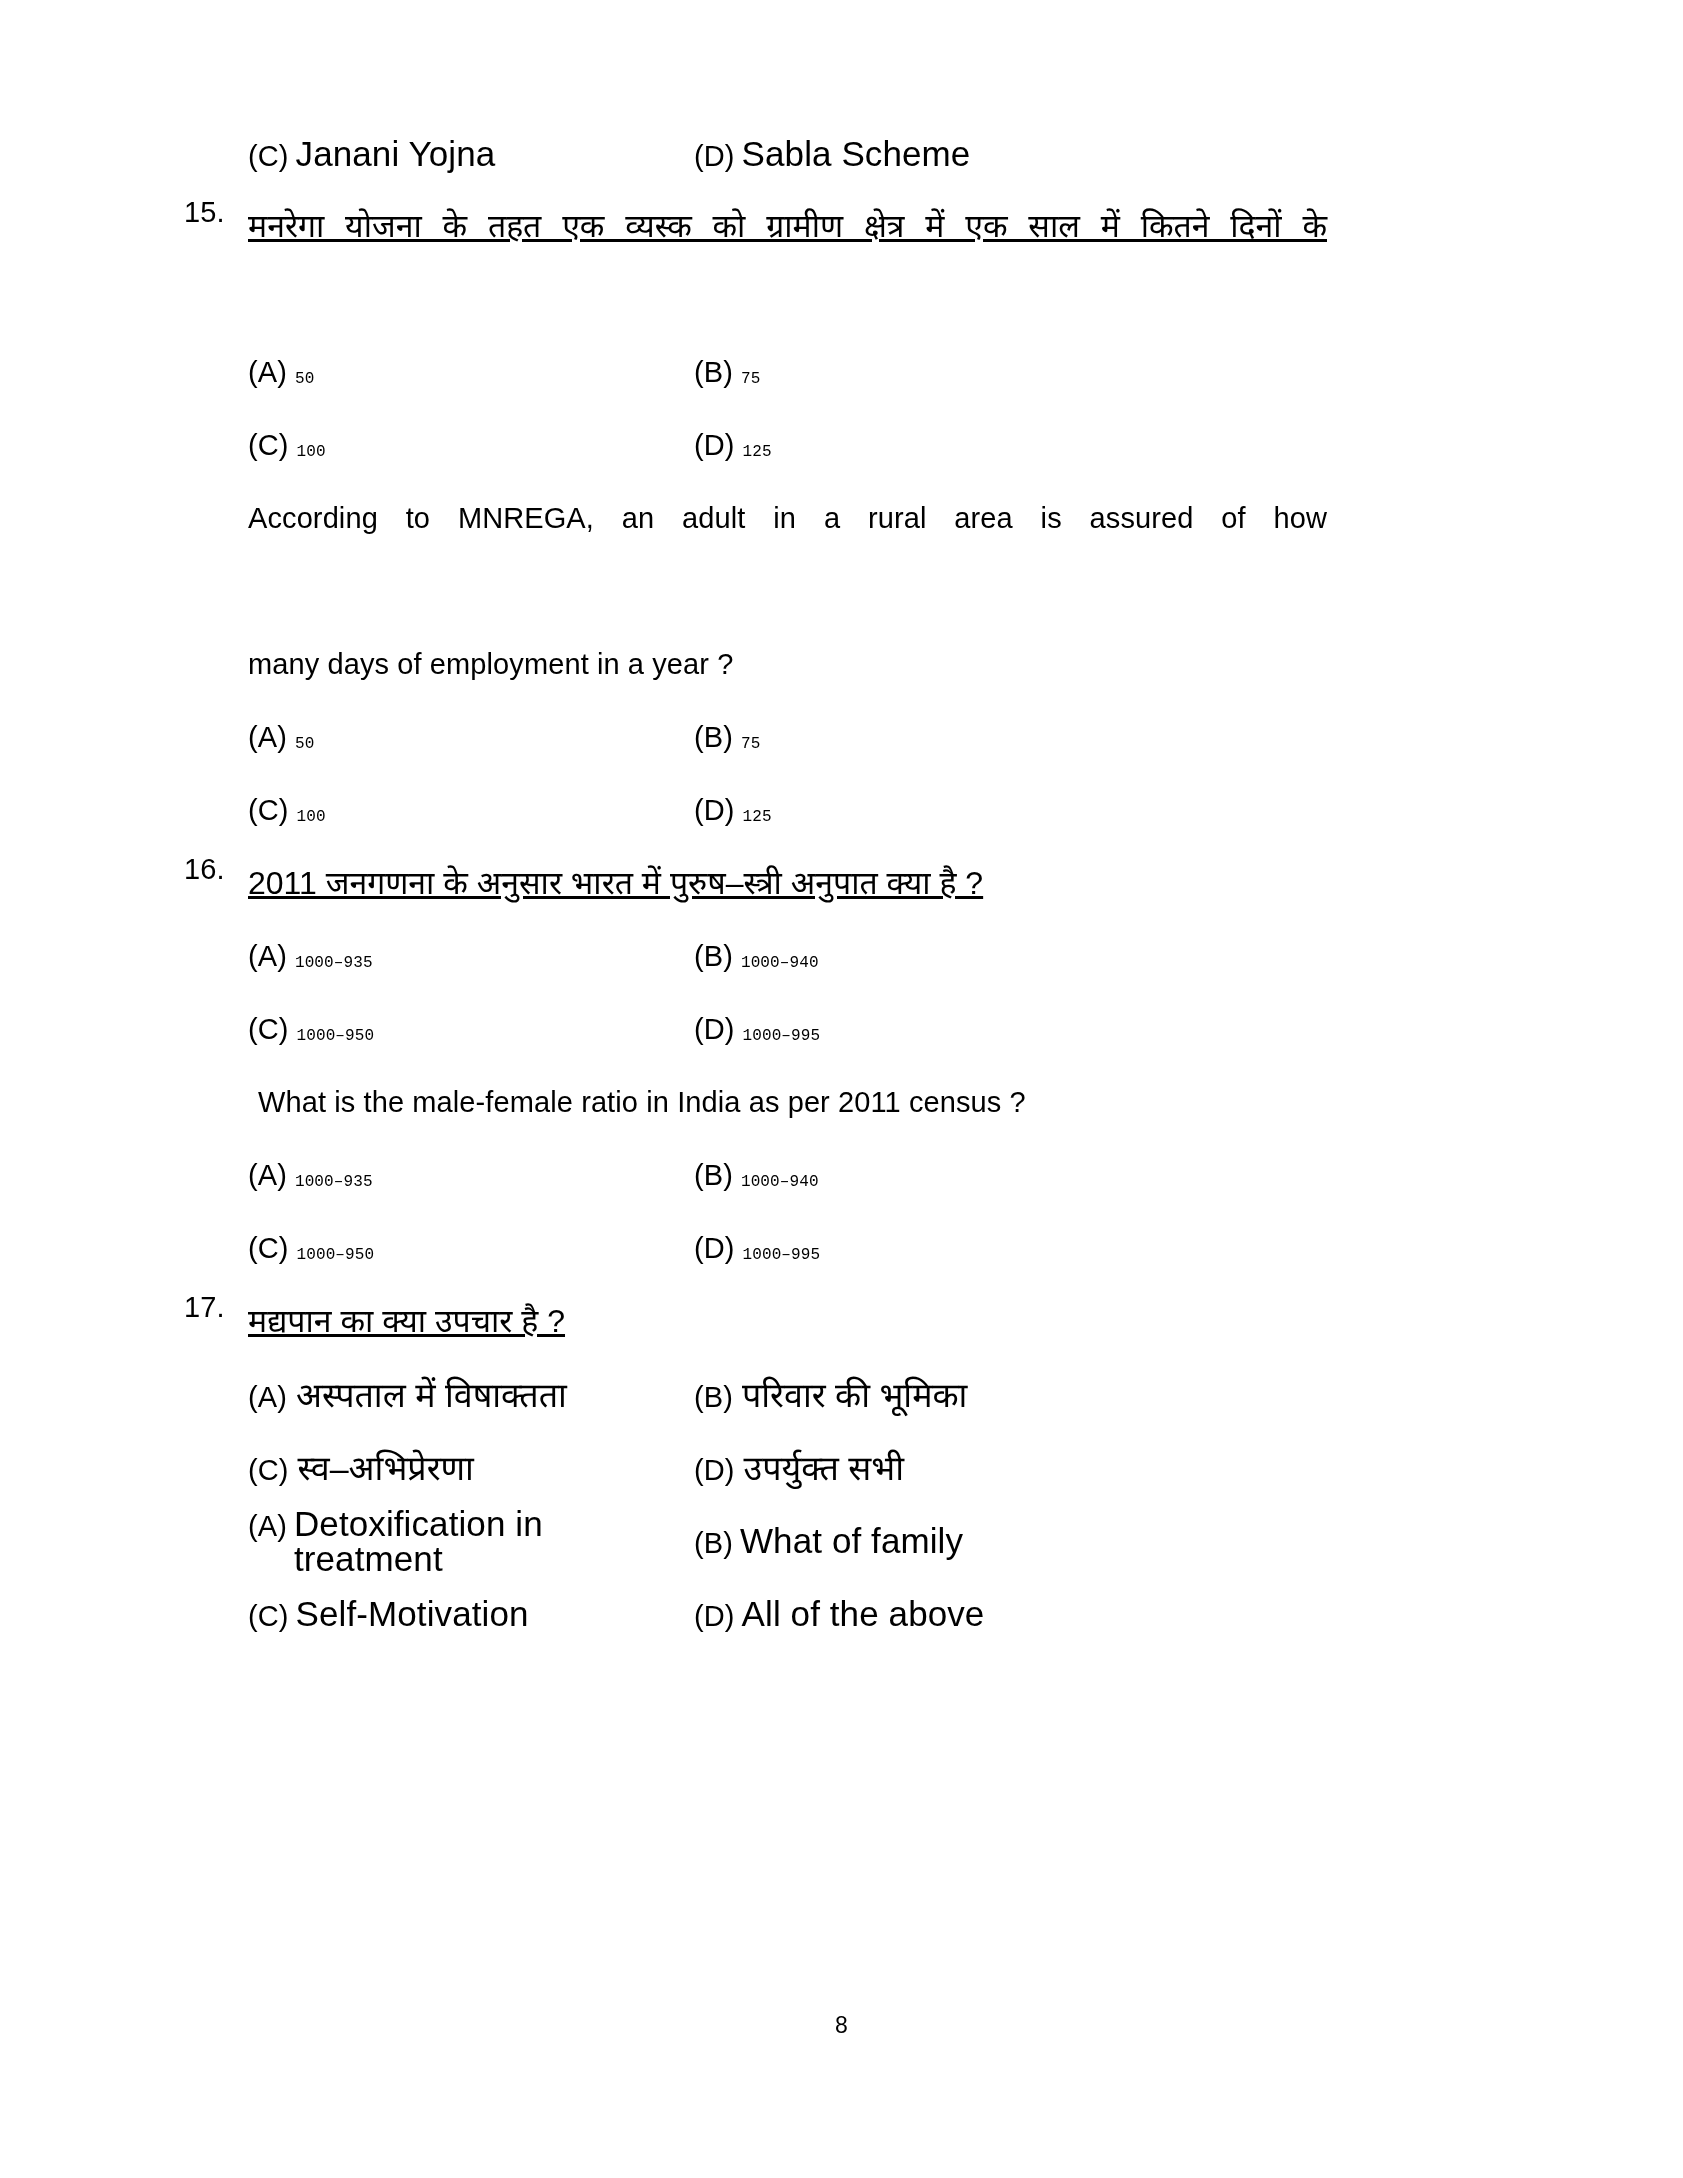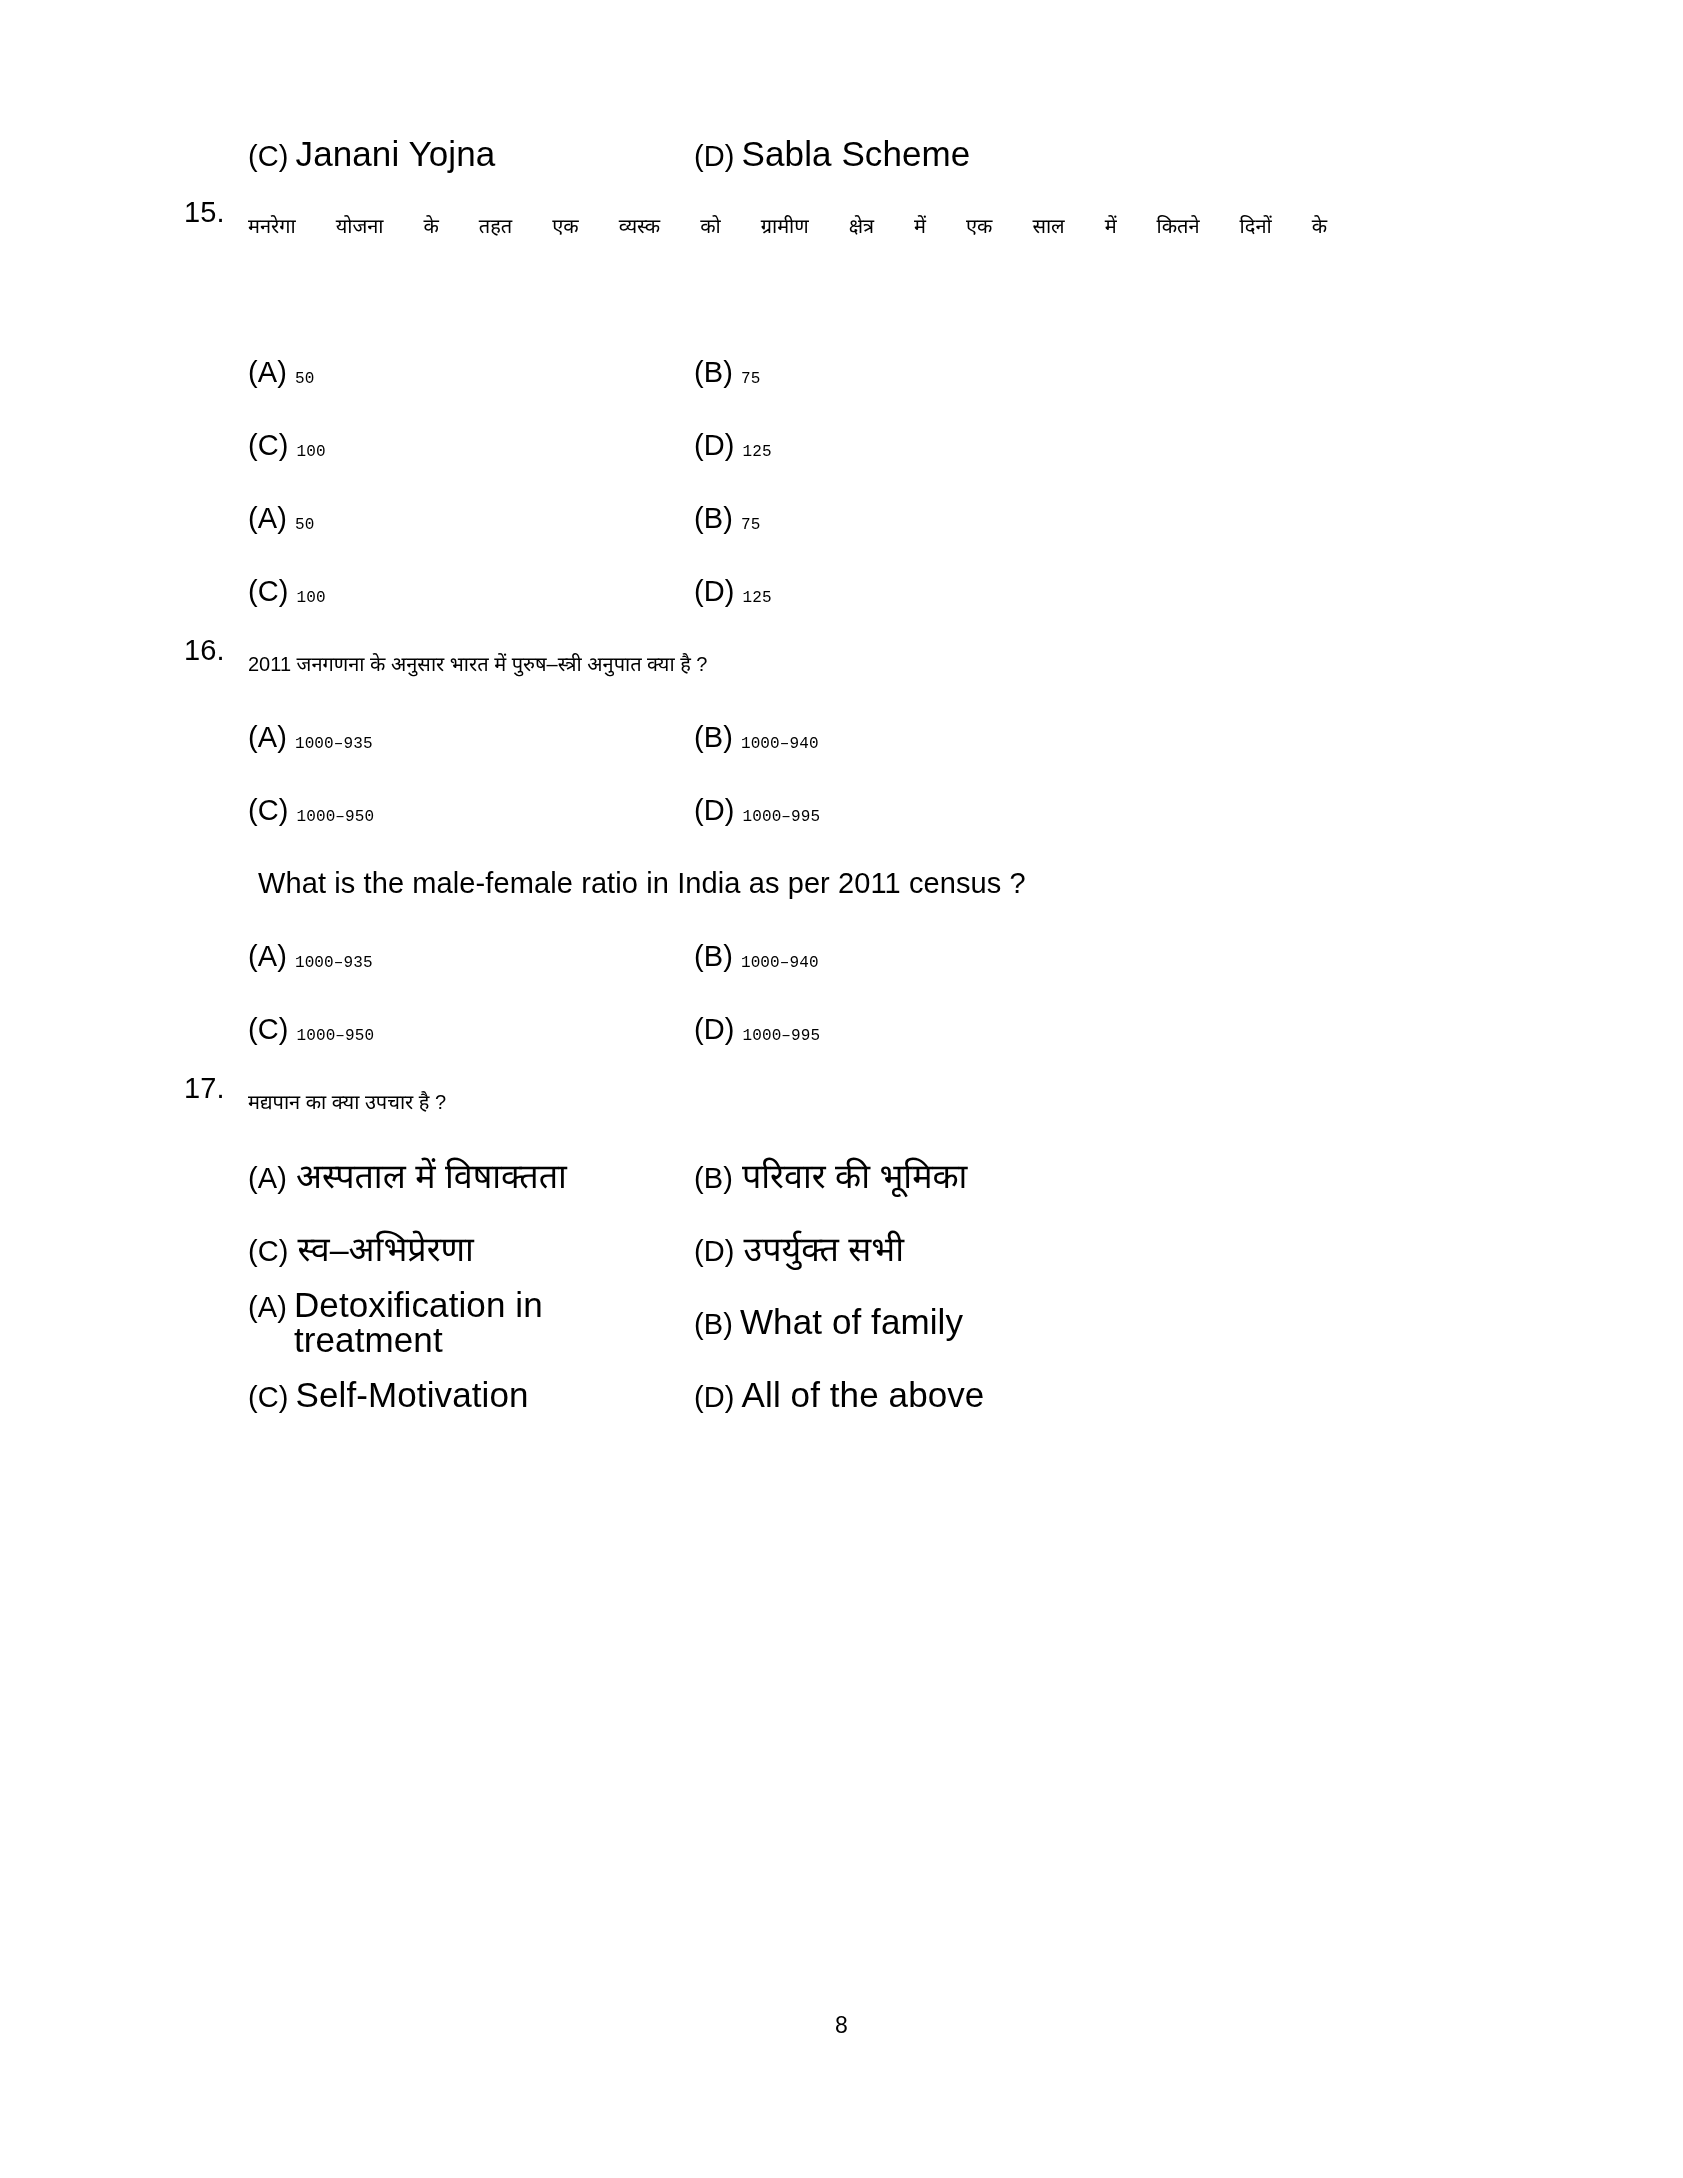--- a/index.html
+++ b/index.html
@@ -53,25 +53,26 @@
     line-height: 1.0;
   }
   .en {
     font-family: "Liberation Sans", sans-serif;
     font-size: 29px;
     line-height: 1.0;
     letter-spacing: 0.1px;
   }
 
   .stem-hi {
-    font-size: 20px;
+    font-size: 32px;
     text-align: justify;
     text-justify: inter-word;
     line-height: 73px;
     width: 1079px;
+    text-decoration: underline;
   }
   .stem-en {
     font-size: 29px;
     text-align: justify;
     line-height: 73px;
     width: 1079px;
   }
 
   .just-line {
     display: block;
@@ -168,20 +169,24 @@
         <div class="opt left">
           <span class="opt-key en">(C)</span>
           <span class="opt-val small en">100</span>
         </div>
         <div class="opt right">
           <span class="opt-key en">(D)</span>
           <span class="opt-val small en">125</span>
         </div>
       </div>
 
+      <div class="stem-en en">
+        <span class="just-line">According to MNREGA, an adult in a rural area is assured of how</span>
+        <span style="display:block;">many days of employment in a year ?</span>
+      </div>
 
       <div class="opts">
         <div class="opt left">
           <span class="opt-key en">(A)</span>
           <span class="opt-val small en">50</span>
         </div>
         <div class="opt right">
           <span class="opt-key en">(B)</span>
           <span class="opt-val small en">75</span>
         </div>

